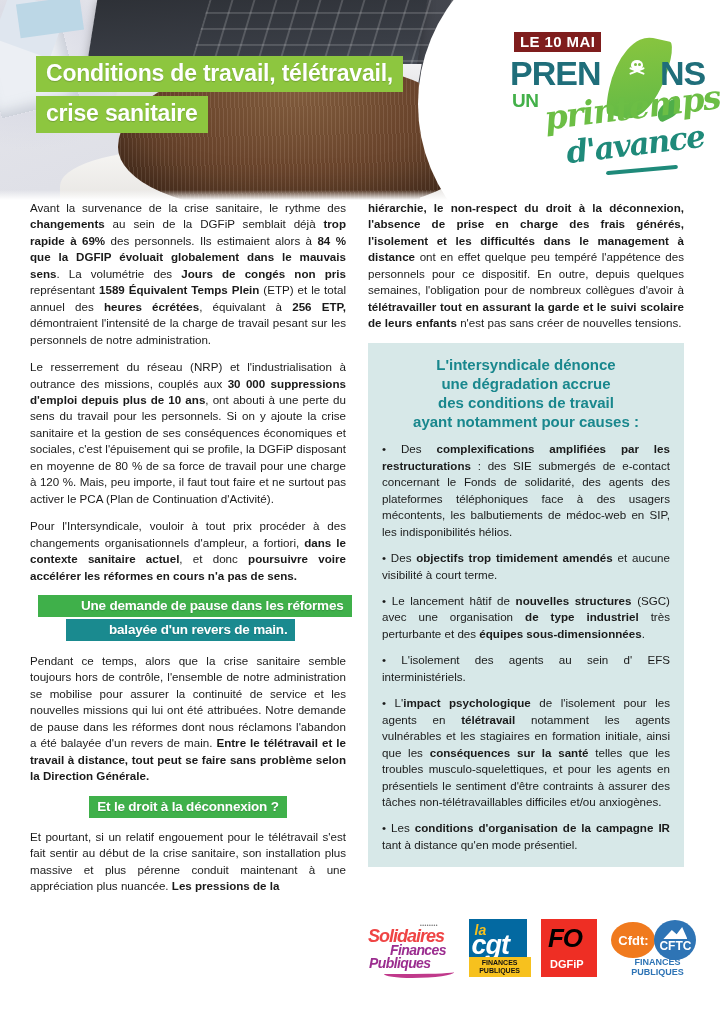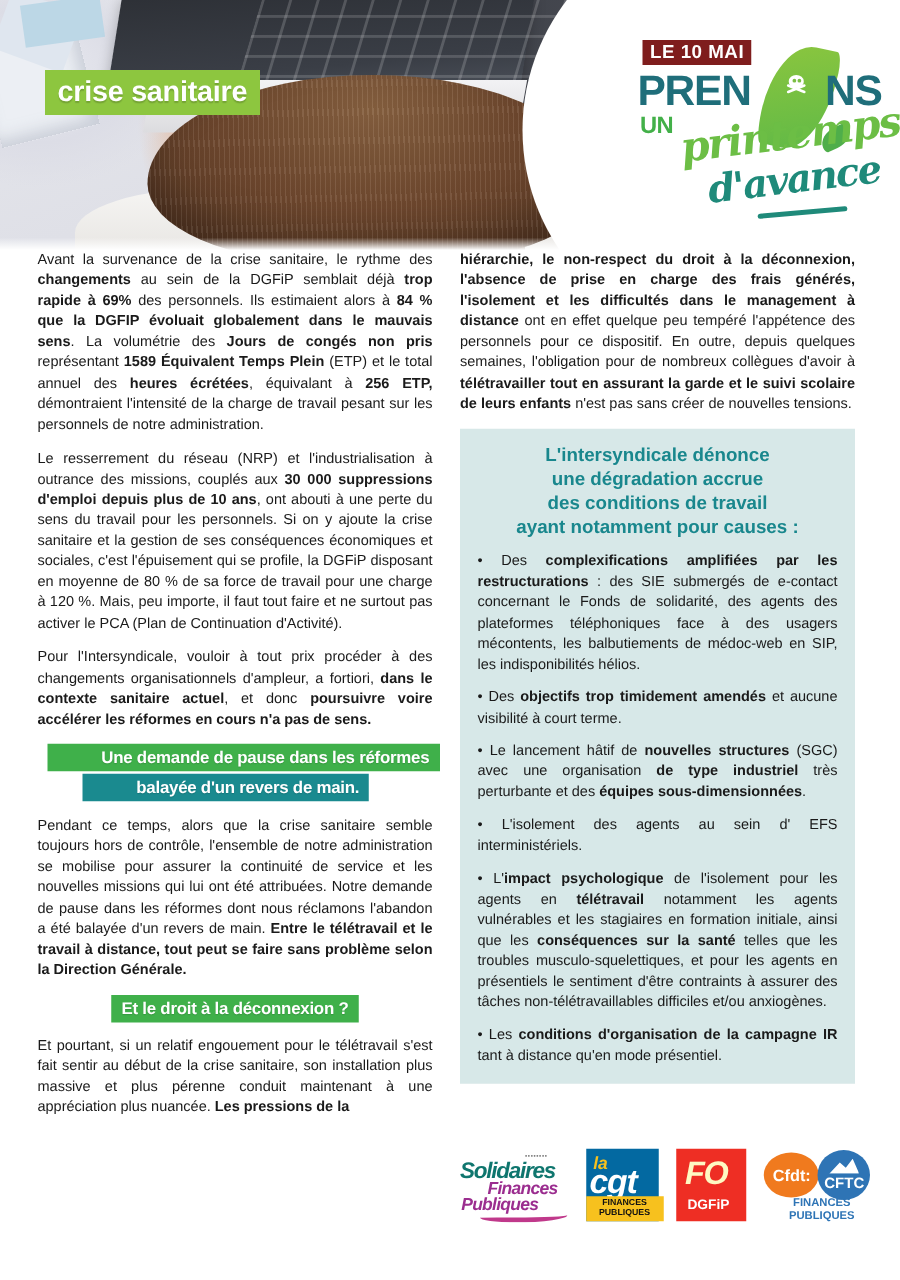--- a/index.html
+++ b/index.html
@@ -232,42 +232,42 @@
   .bullet { margin-bottom:10px; }
   .bullet:last-child { margin-bottom:0; }
 
   
   .footer-logos {
     position:absolute; left:368px; top:916px; width:330px; height:64px;
     display:flex; align-items:center; gap:14px;
   }
   
   .lg-sol { position:relative; width:92px; height:56px; }
-  .lg-sol .s1 { position:absolute; left:0; top:6px; color:#0f766e; font-weight:700;
+  .lg-sol .s1 { position:absolute; left:0; top:6px; color:#ef4444; font-weight:700;
      font-size:18px; font-style:italic; letter-spacing:-1px; }
   .lg-sol .s2 { position:absolute; left:22px; top:22px; color:#9B2D8F; font-weight:700;
      font-size:14px; font-style:italic; letter-spacing:-.6px;}
   .lg-sol .s3 { position:absolute; left:1px; top:35px; color:#9B2D8F; font-weight:700;
      font-size:14px; font-style:italic; letter-spacing:-.6px;}
   .lg-sol .swoosh { position:absolute; left:16px; top:48px; width:70px; height:10px;
      border-bottom:4px solid #C0398B; border-radius:0 0 60% 40%; }
   .lg-sol .dots { position:absolute; left:52px; top:2px; font-size:5px; color:#777;
      letter-spacing:.5px; font-weight:700;}
   
   .lg-cgt { position:relative; width:62px; height:58px; background:#0369a1; }
   .lg-cgt .la { position:absolute; left:6px; top:3px; color:#F7C11E; font-style:italic;
      font-weight:700; font-size:14px; }
   .lg-cgt .cgt { position:absolute; left:3px; top:11px; color:#fff; font-style:italic;
      font-weight:700; font-size:27px; letter-spacing:-1px; }
   .lg-cgt .fp { position:absolute; left:0; bottom:0; width:62px; background:#F7C11E;
      color:#111; font-weight:700; font-size:7px; line-height:1.05; text-align:center;
      padding:2px 0 3px 0; }
   
   .lg-fo { position:relative; width:60px; height:58px; background:#EE2E24; }
-  .lg-fo .fo { position:absolute; left:7px; top:4px; color:#fef9c3; font-style:italic;
+  .lg-fo .fo { position:absolute; left:7px; top:4px; color:#000000; font-style:italic;
      font-weight:700; font-size:26px; letter-spacing:-1px;}
   .lg-fo .dgfip { position:absolute; left:9px; bottom:7px; color:#fff; font-weight:700;
      font-size:11px; }
   
   .lg-cf { position:relative; width:92px; height:56px; }
   .lg-cf .cfdt { position:absolute; left:0; top:2px; width:44px; height:36px;
      border-radius:50%; background:#F07A1E; color:#fff; font-weight:700; font-size:13px;
      display:flex; align-items:center; justify-content:center; }
   .lg-cf .cftc { position:absolute; left:43px; top:0px; width:42px; height:40px;
      border-radius:50%; background:#2E74B5; color:#fff; font-weight:700; font-size:12px;
@@ -296,20 +296,21 @@
       <div class="shoulder-right"></div>
       <div class="hair"></div>
       <div class="paper-tr"></div>
       <div class="paper-br"></div>
     </div>
     <div class="photo-clip"></div>
     <div class="logo-circle"></div>
     <div class="header-bottom-fade"></div>
 
     <div class="title-wrap">
+      <span class="title-line">Conditions de travail, télétravail,</span>
       <span class="title-line">crise sanitaire</span>
     </div>
 
     <div class="camp-logo">
       <span class="camp-date">LE 10 MAI</span>
       <div class="leaf"></div>
       <div class="leaf-small"></div>
       <div class="skull">
         <div class="sk-b1"></div>
           <div class="sk-b2"></div>

